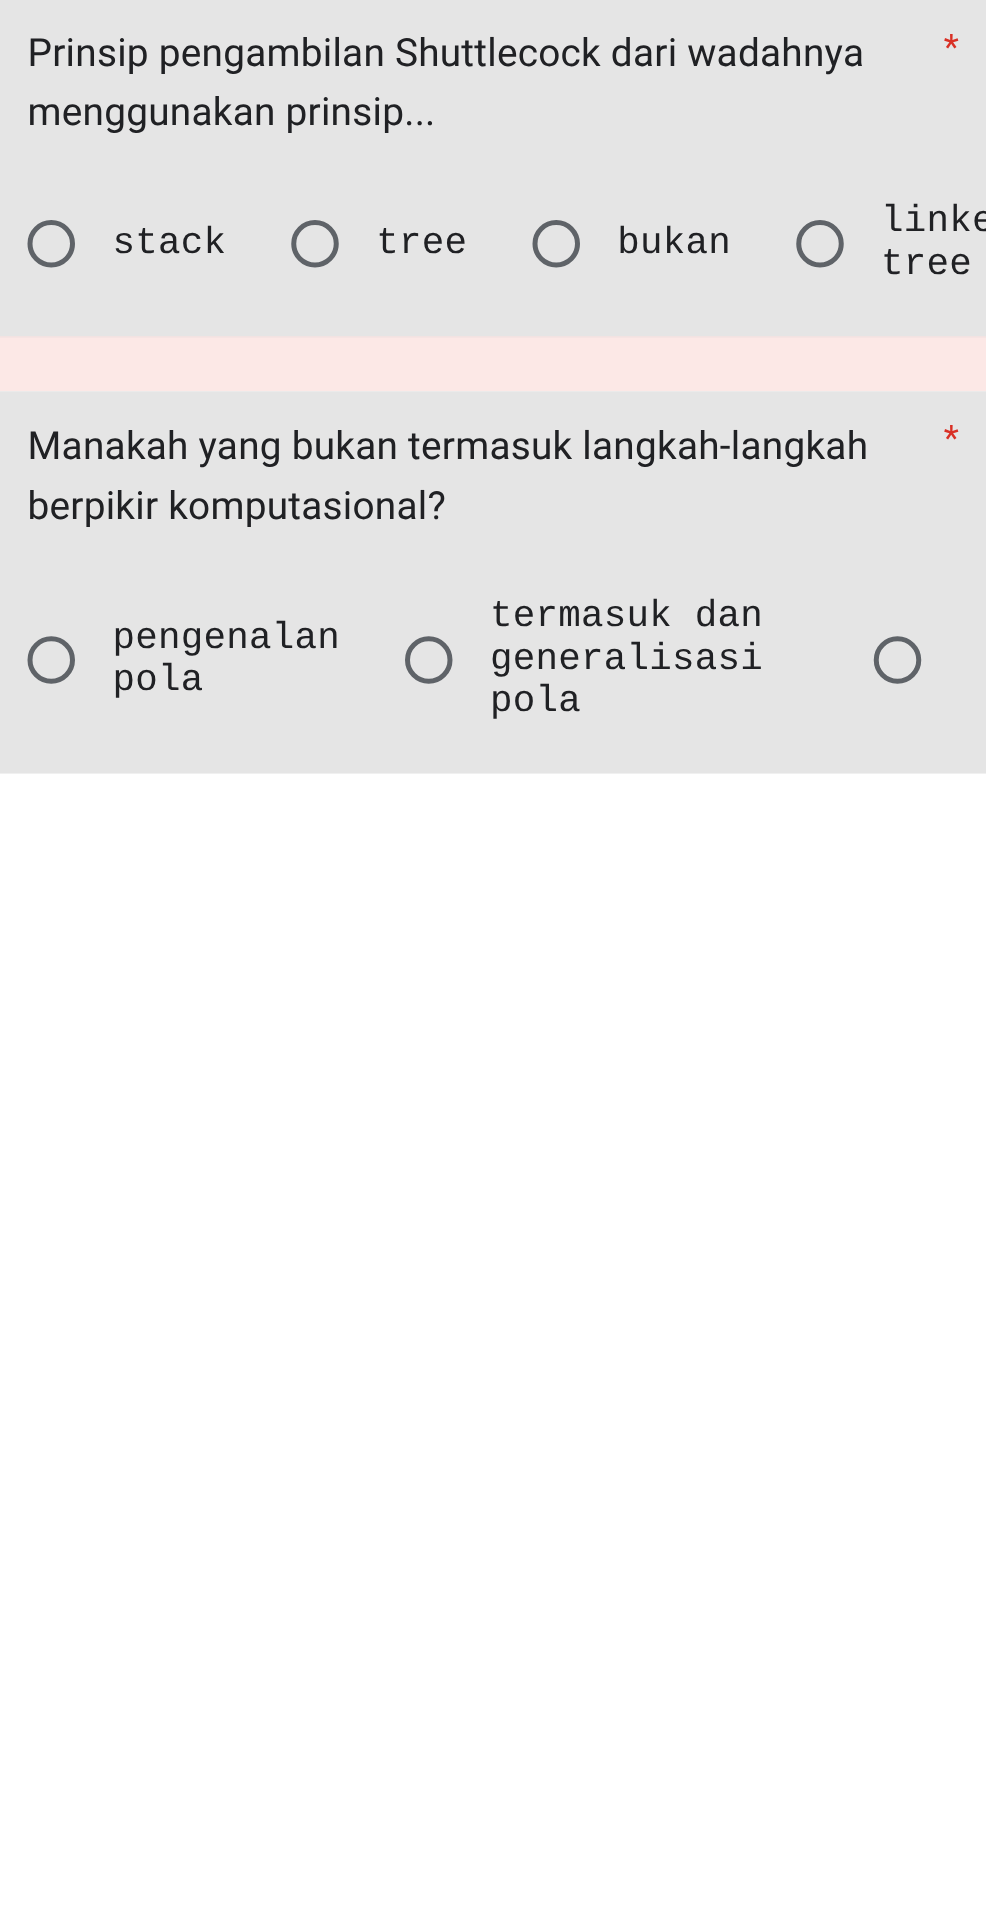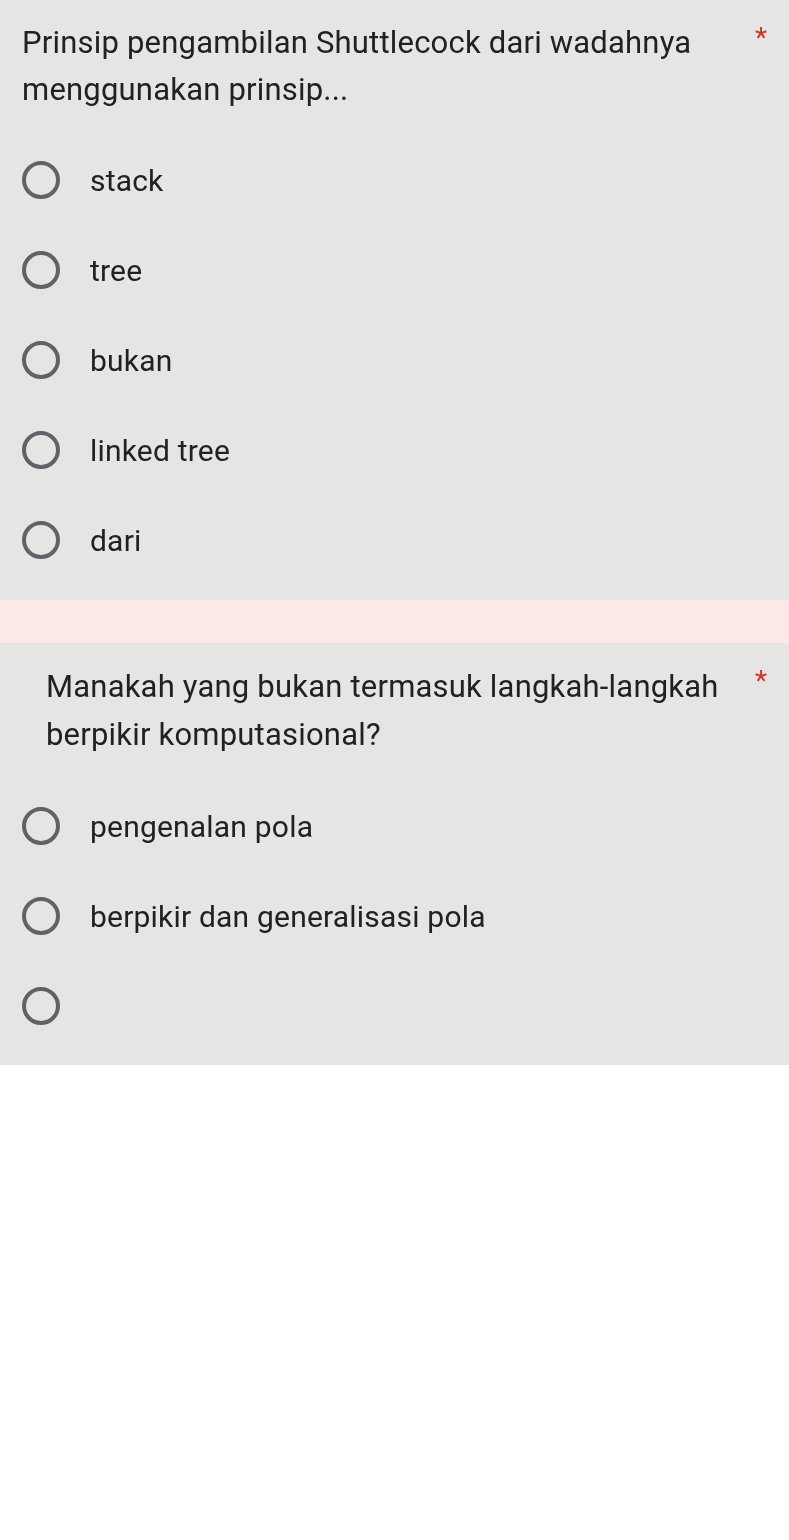--- a/index.html
+++ b/index.html
@@ -29,22 +29,22 @@
       flex: 1;
     }
     .required-mark {
       color: #d93025;
       font-size: 28px;
       margin-left: 14px;
       line-height: 1.3;
     }
     .options {
       display: flex;
-      flex-direction: column;
       gap: 52px;
+      font-family: Liberation Mono, monospace;
     }
     .option {
       display: flex;
       align-items: center;
       cursor: pointer;
     }
     .radio {
       width: 38px;
       height: 38px;
       border: 4px solid #5f6368;
@@ -66,21 +66,20 @@
       display: flex;
       align-items: flex-start;
       margin-bottom: 48px;
     }
     .q2-text {
       font-size: 31px;
       color: #202124;
       line-height: 1.55;
       letter-spacing: 0.2px;
       flex: 1;
-      margin-left: 24px;
     }
   </style>
 </head>
 <body>
 
 <div class="question-card">
   <div class="question-header">
     <div class="question-text">Prinsip pengambilan Shuttlecock dari wadahnya menggunakan prinsip...</div>
     <div class="required-mark">*</div>
   </div>
@@ -115,19 +114,19 @@
     <div class="q2-text">Manakah yang bukan termasuk langkah-langkah berpikir komputasional?</div>
     <div class="required-mark">*</div>
   </div>
   <div class="options">
     <div class="option">
       <div class="radio"></div>
       <div class="option-label">pengenalan pola</div>
     </div>
     <div class="option">
       <div class="radio"></div>
-      <div class="option-label">berpikir dan generalisasi pola</div>
+      <div class="option-label">termasuk dan generalisasi pola</div>
     </div>
     <div class="option">
       <div class="radio"></div>
     </div>
   </div>
 </div>
 
 </body></html>

